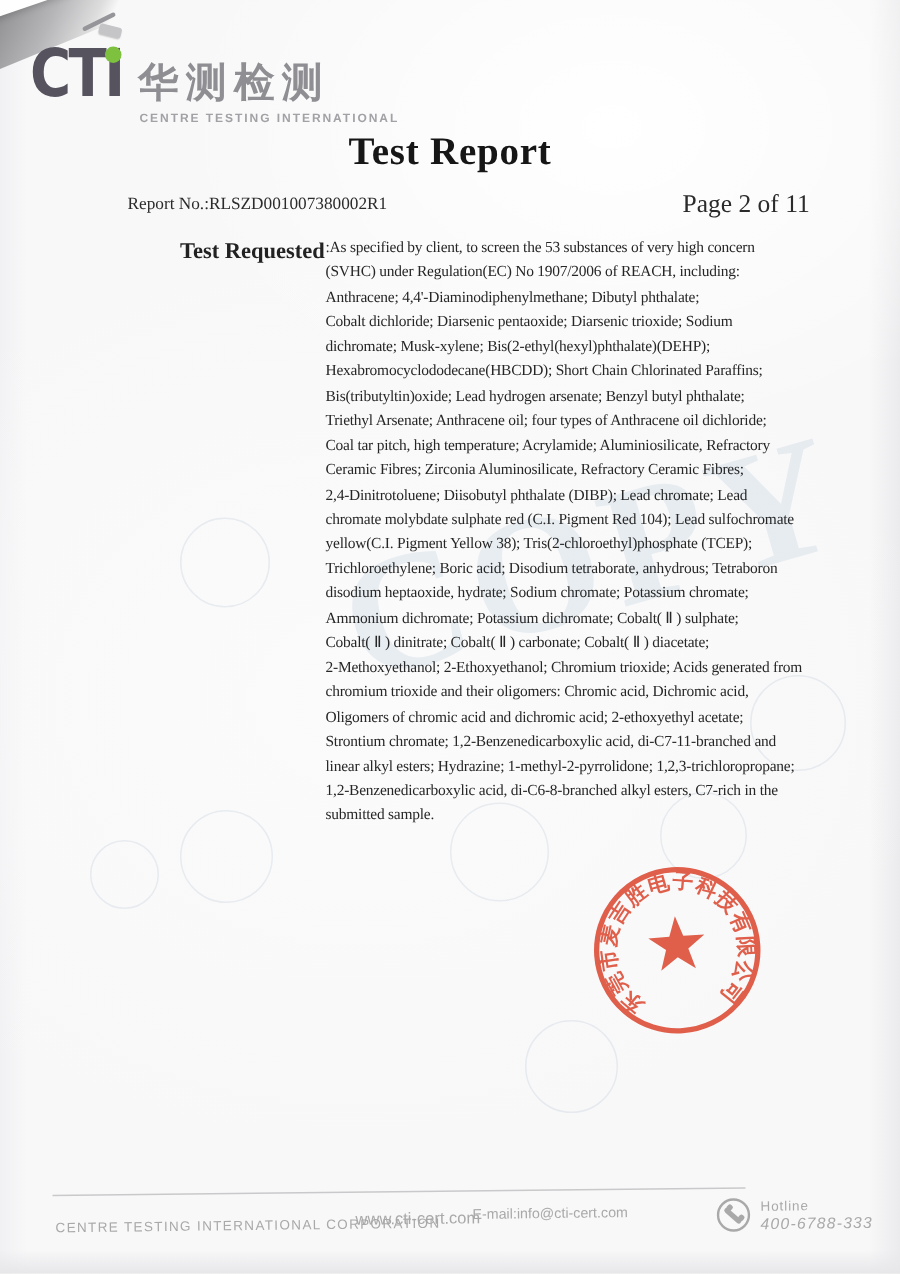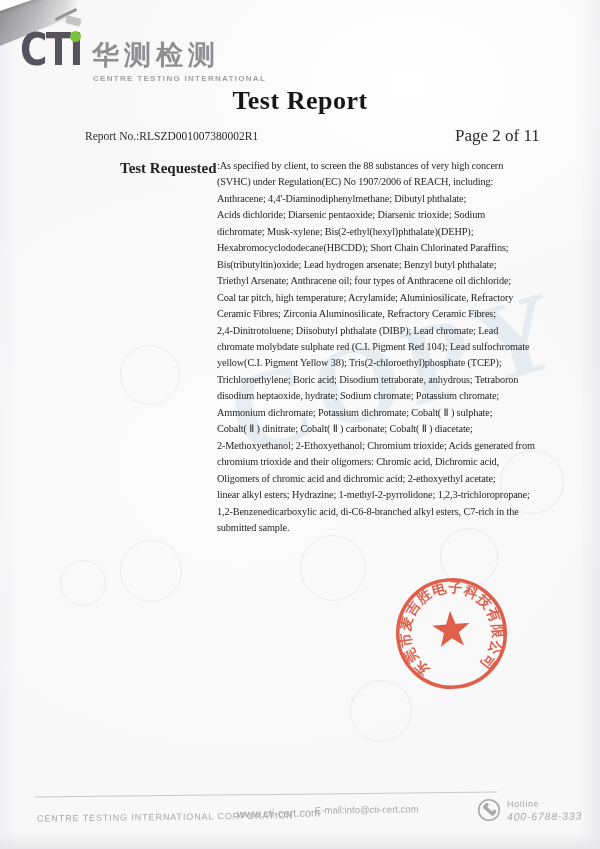--- a/index.html
+++ b/index.html
@@ -88,40 +88,41 @@
     <div class="logo-cn">华测检测</div>
     <div class="logo-sub">CENTRE TESTING INTERNATIONAL</div>
   </div>
 
   <div class="doc-title">Test Report</div>
   <div class="report-no">Report No.:RLSZD001007380002R1</div>
   <div class="page-indicator">Page 2 of 11</div>
 
   <div class="tr-label">Test Requested</div>
   <div class="tr-lines">
-      <div>:As specified by client, to screen the 88 substances of very high concern</div>
+      <div>:As specified by client, to screen the 53 substances of very high concern</div>
       <div>(SVHC) under Regulation(EC) No 1907/2006 of REACH, including:</div>
       <div>Anthracene; 4,4'-Diaminodiphenylmethane; Dibutyl phthalate;</div>
-      <div>Acids dichloride; Diarsenic pentaoxide; Diarsenic trioxide; Sodium</div>
+      <div>Cobalt dichloride; Diarsenic pentaoxide; Diarsenic trioxide; Sodium</div>
       <div>dichromate; Musk-xylene; Bis(2-ethyl(hexyl)phthalate)(DEHP);</div>
       <div>Hexabromocyclododecane(HBCDD); Short Chain Chlorinated Paraffins;</div>
       <div>Bis(tributyltin)oxide; Lead hydrogen arsenate; Benzyl butyl phthalate;</div>
       <div>Triethyl Arsenate; Anthracene oil; four types of Anthracene oil dichloride;</div>
       <div>Coal tar pitch, high temperature; Acrylamide; Aluminiosilicate, Refractory</div>
       <div>Ceramic Fibres; Zirconia Aluminosilicate, Refractory Ceramic Fibres;</div>
       <div>2,4-Dinitrotoluene; Diisobutyl phthalate (DIBP); Lead chromate; Lead</div>
       <div>chromate molybdate sulphate red (C.I. Pigment Red 104); Lead sulfochromate</div>
       <div>yellow(C.I. Pigment Yellow 38); Tris(2-chloroethyl)phosphate (TCEP);</div>
       <div>Trichloroethylene; Boric acid; Disodium tetraborate, anhydrous; Tetraboron</div>
       <div>disodium heptaoxide, hydrate; Sodium chromate; Potassium chromate;</div>
       <div>Ammonium dichromate; Potassium dichromate; Cobalt( Ⅱ ) sulphate;</div>
       <div>Cobalt( Ⅱ ) dinitrate; Cobalt( Ⅱ ) carbonate; Cobalt( Ⅱ ) diacetate;</div>
       <div>2-Methoxyethanol; 2-Ethoxyethanol; Chromium trioxide; Acids generated from</div>
       <div>chromium trioxide and their oligomers: Chromic acid, Dichromic acid,</div>
       <div>Oligomers of chromic acid and dichromic acid; 2-ethoxyethyl acetate;</div>
+      <div>Strontium chromate; 1,2-Benzenedicarboxylic acid, di-C7-11-branched and</div>
       <div>linear alkyl esters; Hydrazine; 1-methyl-2-pyrrolidone; 1,2,3-trichloropropane;</div>
       <div>1,2-Benzenedicarboxylic acid, di-C6-8-branched alkyl esters, C7-rich in the</div>
       <div>submitted sample.</div>
     </div>
 
   <div class="stamp">
     <svg viewBox="0 0 150 150" width="155" height="155">
       <circle cx="75" cy="75" r="52" fill="none" stroke="#dc4a33" stroke-width="3.4"></circle>
       <polygon fill="#dc4a33" points="75,53 79.5,65.9 93.1,66.1 82.2,74.3 86.2,87.4 75,79.6 63.8,87.4 67.8,74.3 56.9,66.1 70.5,65.9"></polygon>
       <path id="sealArc" d="M 52.1,107.8 A 40,40 0 1 1 97.9,107.8" fill="none"></path>

